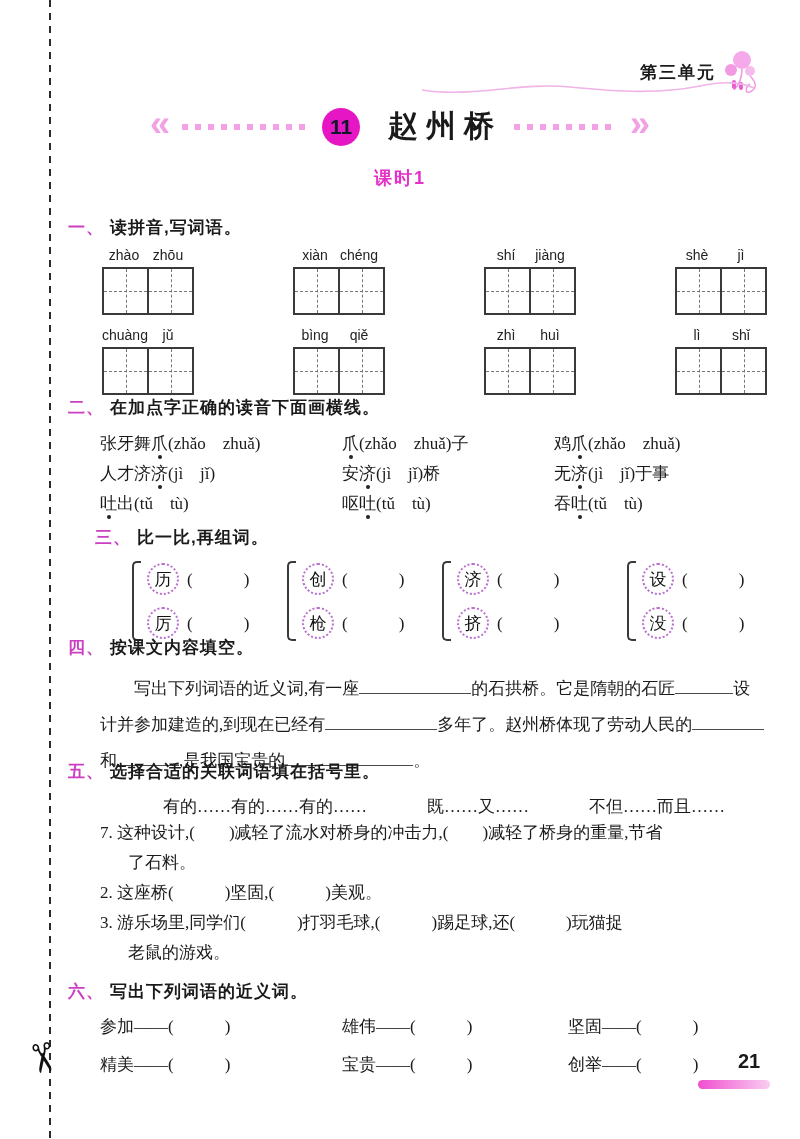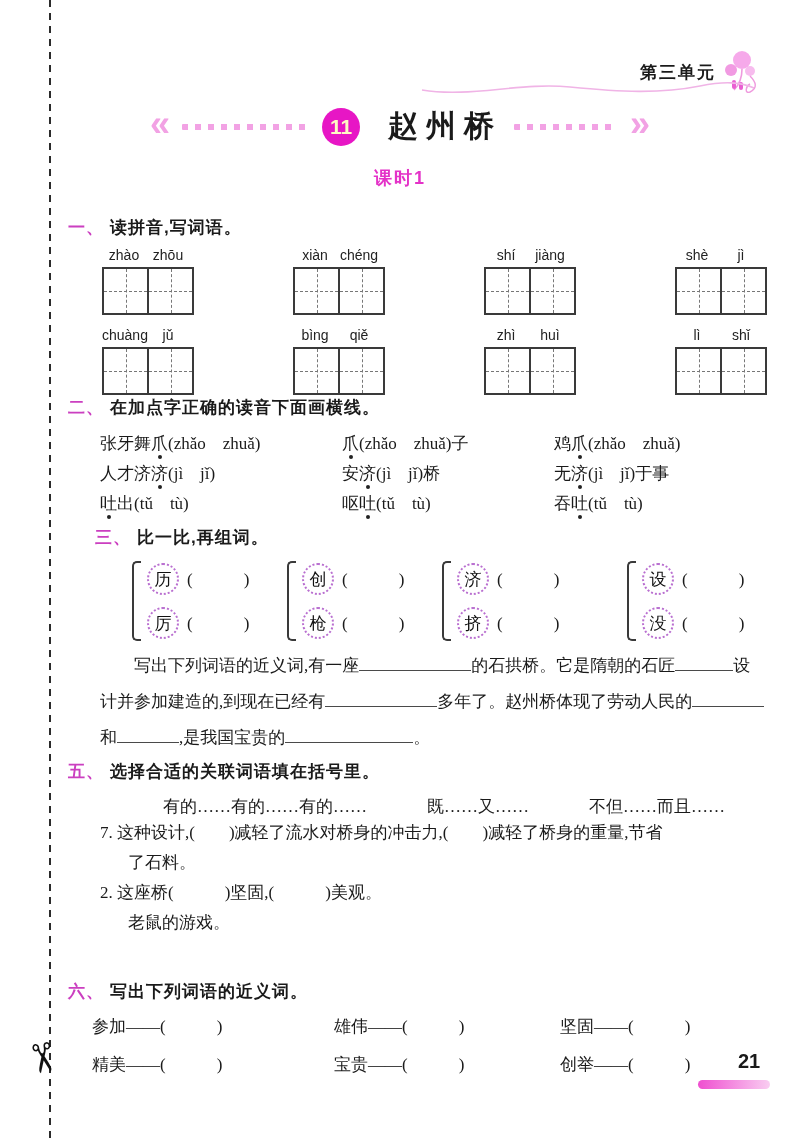--- a/index.html
+++ b/index.html
@@ -21,21 +21,21 @@
   .unit-label{font-size:17px;font-weight:bold;letter-spacing:2px;}
   .wave-svg{position:absolute;top:72px;left:420px;}
 
   
   .title-row{position:absolute;top:106px;left:0;width:800px;display:flex;
     justify-content:center;align-items:center;gap:12px;}
   .chev{color:#f2a2e4;font-size:36px;font-weight:bold;line-height:1;margin-top:-6px;}
   .dotline{height:6px;border-radius:1px;
     background:repeating-linear-gradient(90deg,#f2a2e4 0 6px,transparent 6px 13px);}
   .dotline.l{width:128px;} .dotline.r{width:104px;}
-  .num-circle{width:38px;height:38px;border-radius:50%;background:#e716c5;color:#fef9c3;
+  .num-circle{width:38px;height:38px;border-radius:50%;background:#e716c5;color:#0f172a;
     font-size:21px;font-weight:bold;display:flex;align-items:center;justify-content:center;}
   .lesson-name{font-size:30px;font-weight:bold;letter-spacing:8px;margin-left:16px;}
   .session{position:absolute;top:166px;left:0;width:800px;text-align:center;
     color:#e432c8;font-size:18px;font-weight:bold;letter-spacing:2px;}
 
   
   .section{position:absolute;left:68px;right:36px;}
   .sec-head{font-size:17px;font-weight:bold;letter-spacing:1px;}
   .sec-num{color:#cb3fc0;margin-right:6px;}
 
@@ -77,21 +77,21 @@
   .blank{display:inline-block;border-bottom:1px solid #4a4a4a;height:14px;vertical-align:baseline;}
   .bw1{width:112px;} .bw2{width:58px;} .bw3{width:112px;} .bw4{width:72px;}
   .bw5{width:62px;} .bw6{width:128px;}
 
   
   .options{margin-left:95px;margin-top:12px;display:flex;gap:60px;font-size:17px;}
   .s5line{margin-left:32px;font-size:17px;line-height:30px;white-space:nowrap;}
   .s5cont{margin-left:60px;}
 
   
-  .s6grid{display:grid;grid-template-columns:242px 226px auto;margin-left:24px;margin-top:12px;
+  .s6grid{display:grid;grid-template-columns:242px 226px auto;margin-left:32px;margin-top:12px;
     row-gap:14px;font-size:17px;line-height:24px;}
 
   
   .pageno{position:absolute;top:1050px;left:738px;font-size:20px;font-weight:bold;}
   .pagebar{position:absolute;top:1080px;left:698px;width:72px;height:9px;border-radius:5px;
     background:linear-gradient(90deg,#ef4fd0,#f9cdf1);}
 </style>
 </head>
 <body>
 
@@ -285,39 +285,43 @@
         <div class="s3entry">
             <span class="scallop">没</span>
             <span class="paren">(　　　)</span>
           </div>
       </div>
     </div>
   </div>
 </div>
 
 <div class="section" style="top:636px;">
+  <div class="sec-head">
+    <span class="sec-num">四、</span><span>按课文内容填空。</span>
+  </div>
   <div class="para serif">
     <div><span class="indent"></span><span>写出下列词语的近义词,有一座</span><span class="blank bw1"></span><span>的石拱桥。它是隋朝的石匠</span><span class="blank bw2"></span><span>设</span></div>
     <div><span>计并参加建造的,到现在已经有</span><span class="blank bw3"></span><span>多年了。赵州桥体现了劳动人民的</span><span class="blank bw4"></span></div>
     <div><span>和</span><span class="blank bw5"></span><span>,是我国宝贵的</span><span class="blank bw6"></span><span>。</span></div>
   </div>
 </div>
 
 <div class="section" style="top:760px;">
   <div class="sec-head">
     <span class="sec-num">五、</span><span>选择合适的关联词语填在括号里。</span>
   </div>
   <div class="options serif">
     <span>有的……有的……有的……</span>
     <span>既……又……</span>
     <span>不但……而且……</span>
   </div>
   <div class="s5line serif">7. 这种设计,(　　)减轻了流水对桥身的冲击力,(　　)减轻了桥身的重量,节省</div>
   <div class="s5line s5cont serif">了石料。</div>
   <div class="s5line serif">2. 这座桥(　　　)坚固,(　　　)美观。</div>
+  <div class="s5line serif">3. 游乐场里,同学们(　　　)打羽毛球,(　　　)踢足球,还(　　　)玩猫捉</div>
   <div class="s5line s5cont serif">老鼠的游戏。</div>
 </div>
 
 <div class="section" style="top:980px;">
   <div class="sec-head">
     <span class="sec-num">六、</span><span>写出下列词语的近义词。</span>
   </div>
   <div class="s6grid serif">
     <div>参加——(　　　)</div>
     <div>雄伟——(　　　)</div>

